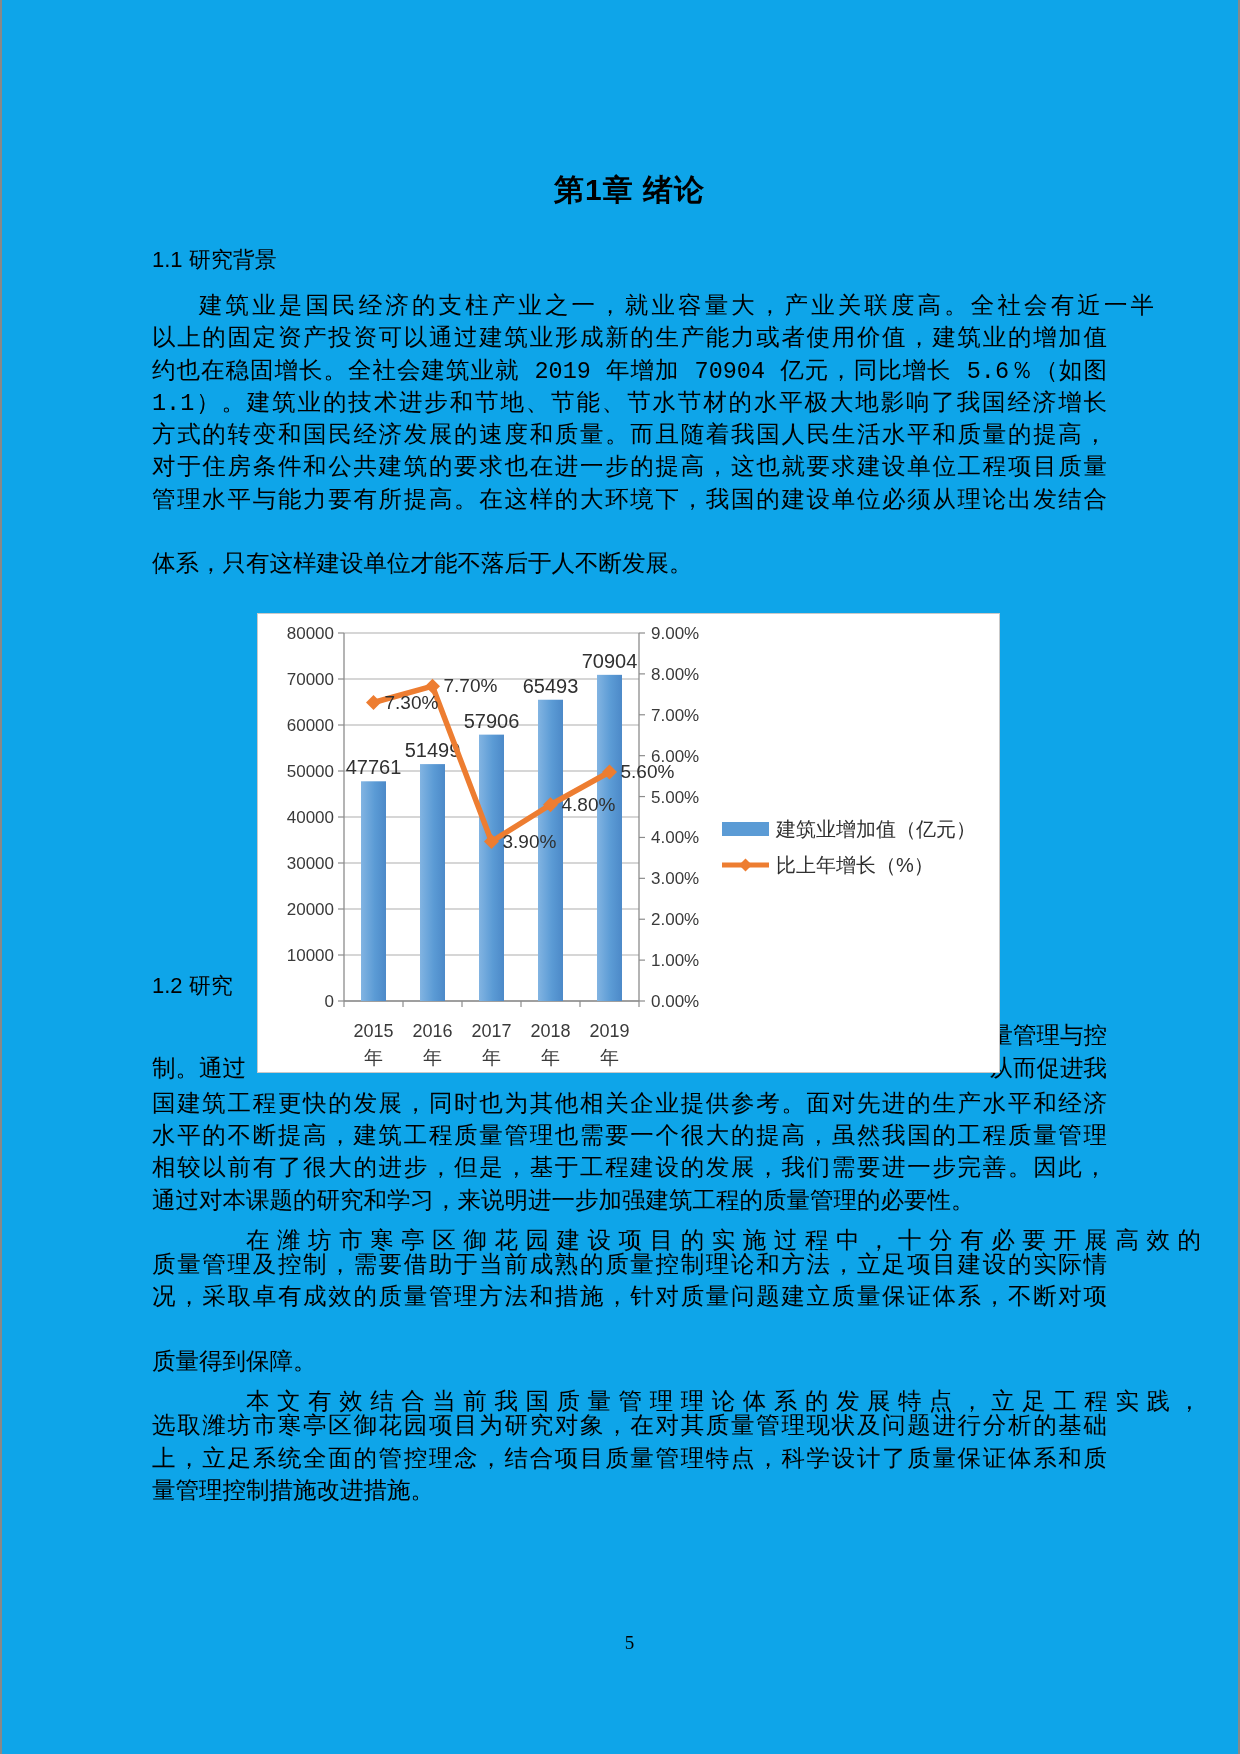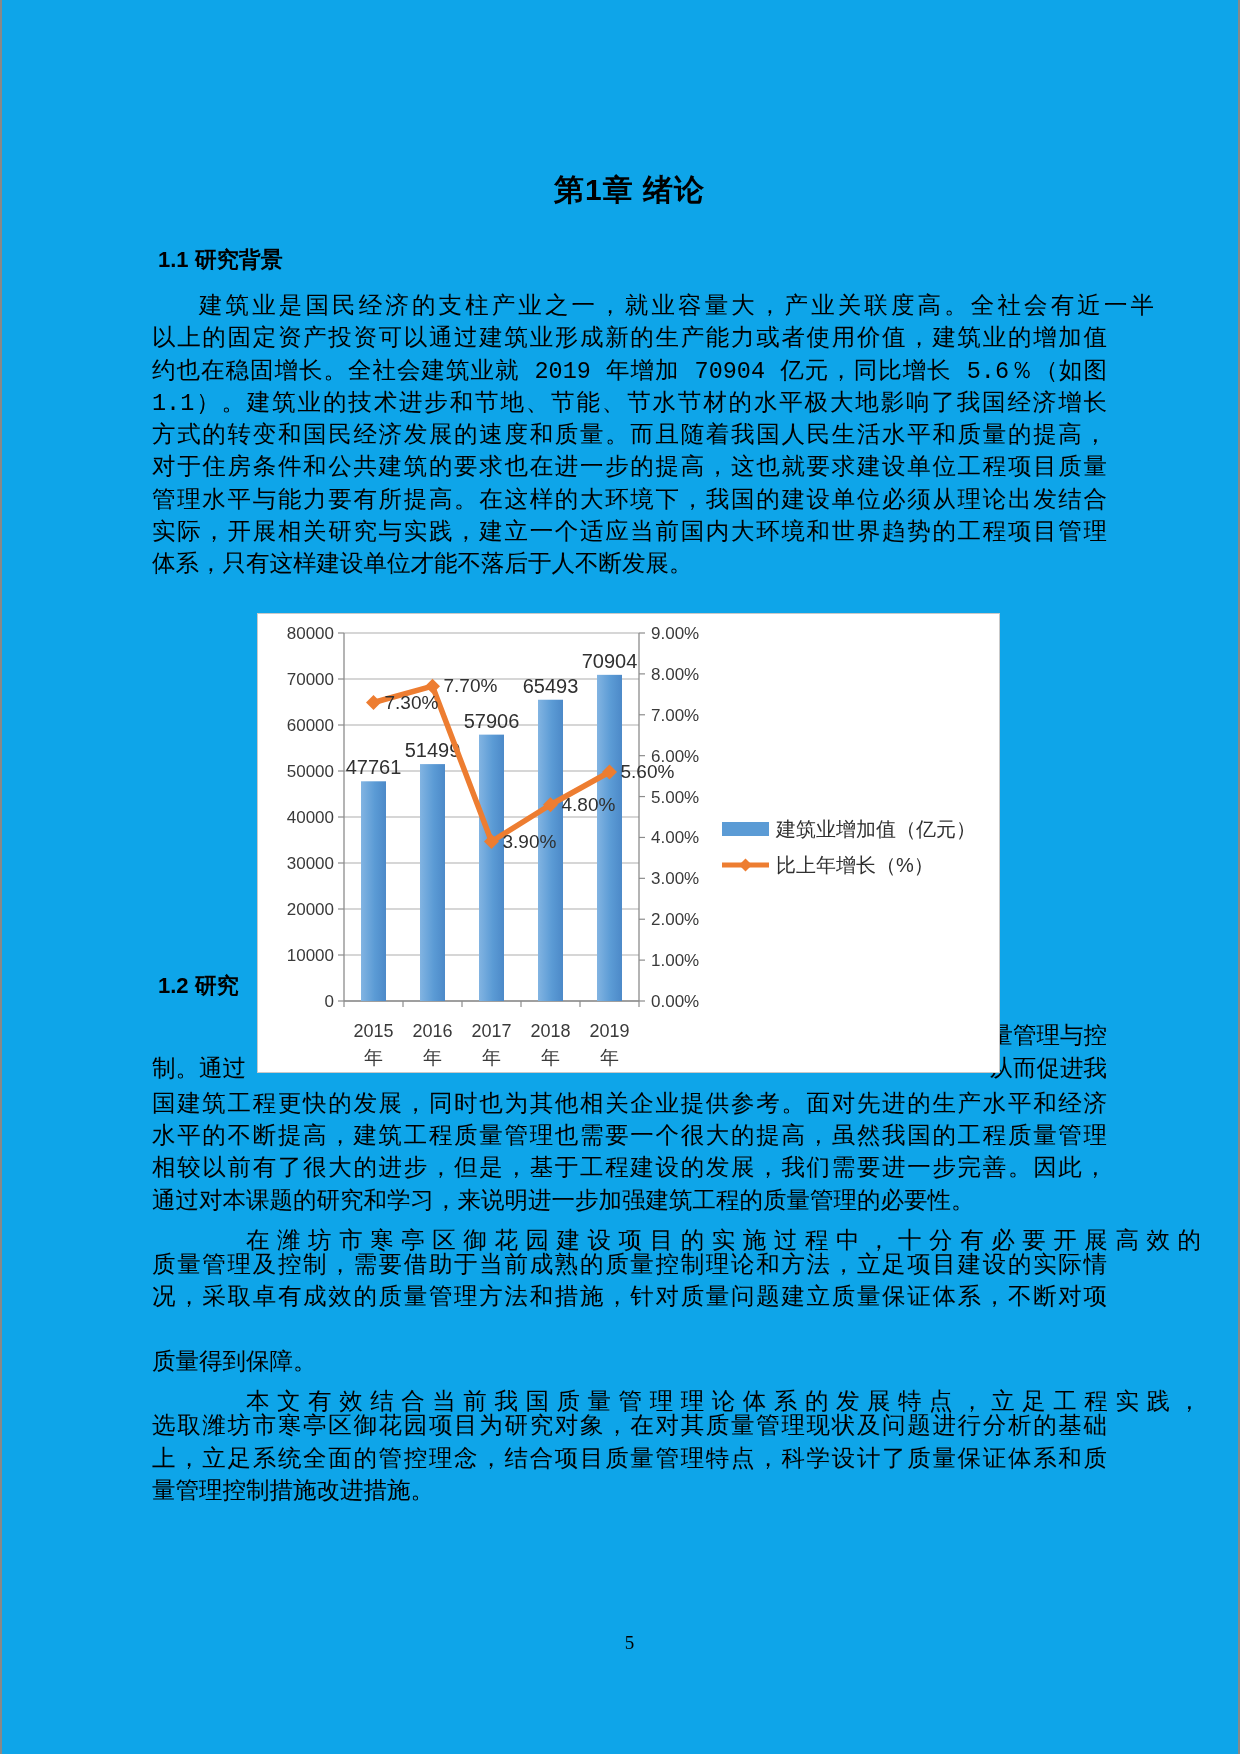--- a/index.html
+++ b/index.html
@@ -6,22 +6,22 @@
   .page{
     position:relative;width:1236px;height:1754px;margin:0 auto;background:#0ea5e9;
     font-family:"Liberation Serif", serif;color:#111;overflow:hidden;
   }
   .doc-title{
     position:absolute;left:150px;width:955px;text-align:center;
     font-family:"Liberation Sans", sans-serif;font-weight:bold;font-size:30px;line-height:44px;
     letter-spacing:1px;color:#000;
   }
   .h2{
-    position:absolute;left:156px;width:955px;
-    font-family:"Liberation Sans", sans-serif;font-weight:bold;font-size:22px;line-height:28px;color:#000;
+    position:absolute;left:150px;width:955px;
+    font-family:"Liberation Sans", sans-serif;font-weight:normal;font-size:22px;line-height:28px;color:#000;
   }
   .ln{
     position:absolute;left:150px;width:955px;height:32px;
     font-size:23.5px;line-height:32px;white-space:nowrap;color:#000;z-index:1;font-family:Liberation Mono, monospace;
   }
   .ln.j{white-space:normal;text-align:justify;text-align-last:justify;}
   .ind2{padding-left:47px;}
   .ind4{padding-left:94px;margin-top:8px;}
   .ln.frag-right{text-align:right;}
   .ln.frag-split{display:flex;justify-content:space-between;white-space:nowrap;}
@@ -44,21 +44,20 @@
 
   <div class="h2" style="top:246px">1.1 研究背景</div>
 
   <div class="ln j ind2" style="top:291px">建筑业是国民经济的支柱产业之一，就业容量大，产业关联度高。全社会有近一半</div>
   <div class="ln j" style="top:323px">以上的固定资产投资可以通过建筑业形成新的生产能力或者使用价值，建筑业的增加值</div>
   <div class="ln j" style="top:356px">约也在稳固增长。全社会建筑业就 2019 年增加 70904 亿元，同比增长 5.6％（如图</div>
   <div class="ln j" style="top:388px">1.1）。建筑业的技术进步和节地、节能、节水节材的水平极大地影响了我国经济增长</div>
   <div class="ln j" style="top:420px">方式的转变和国民经济发展的速度和质量。而且随着我国人民生活水平和质量的提高，</div>
   <div class="ln j" style="top:452px">对于住房条件和公共建筑的要求也在进一步的提高，这也就要求建设单位工程项目质量</div>
   <div class="ln j" style="top:485px">管理水平与能力要有所提高。在这样的大环境下，我国的建设单位必须从理论出发结合</div>
-  <div class="ln j" style="top:517px">实际，开展相关研究与实践，建立一个适应当前国内大环境和世界趋势的工程项目管理</div>
   <div class="ln" style="top:549px">体系，只有这样建设单位才能不落后于人不断发展。</div>
 
   <div class="h2" style="top:972px">1.2 研究</div>
 
   <div class="ln frag-right" style="top:1021px">量管理与控</div>
   <div class="ln frag-split" style="top:1054px">
     <span>制。通过</span>
     <span>从而促进我</span>
   </div>
 

